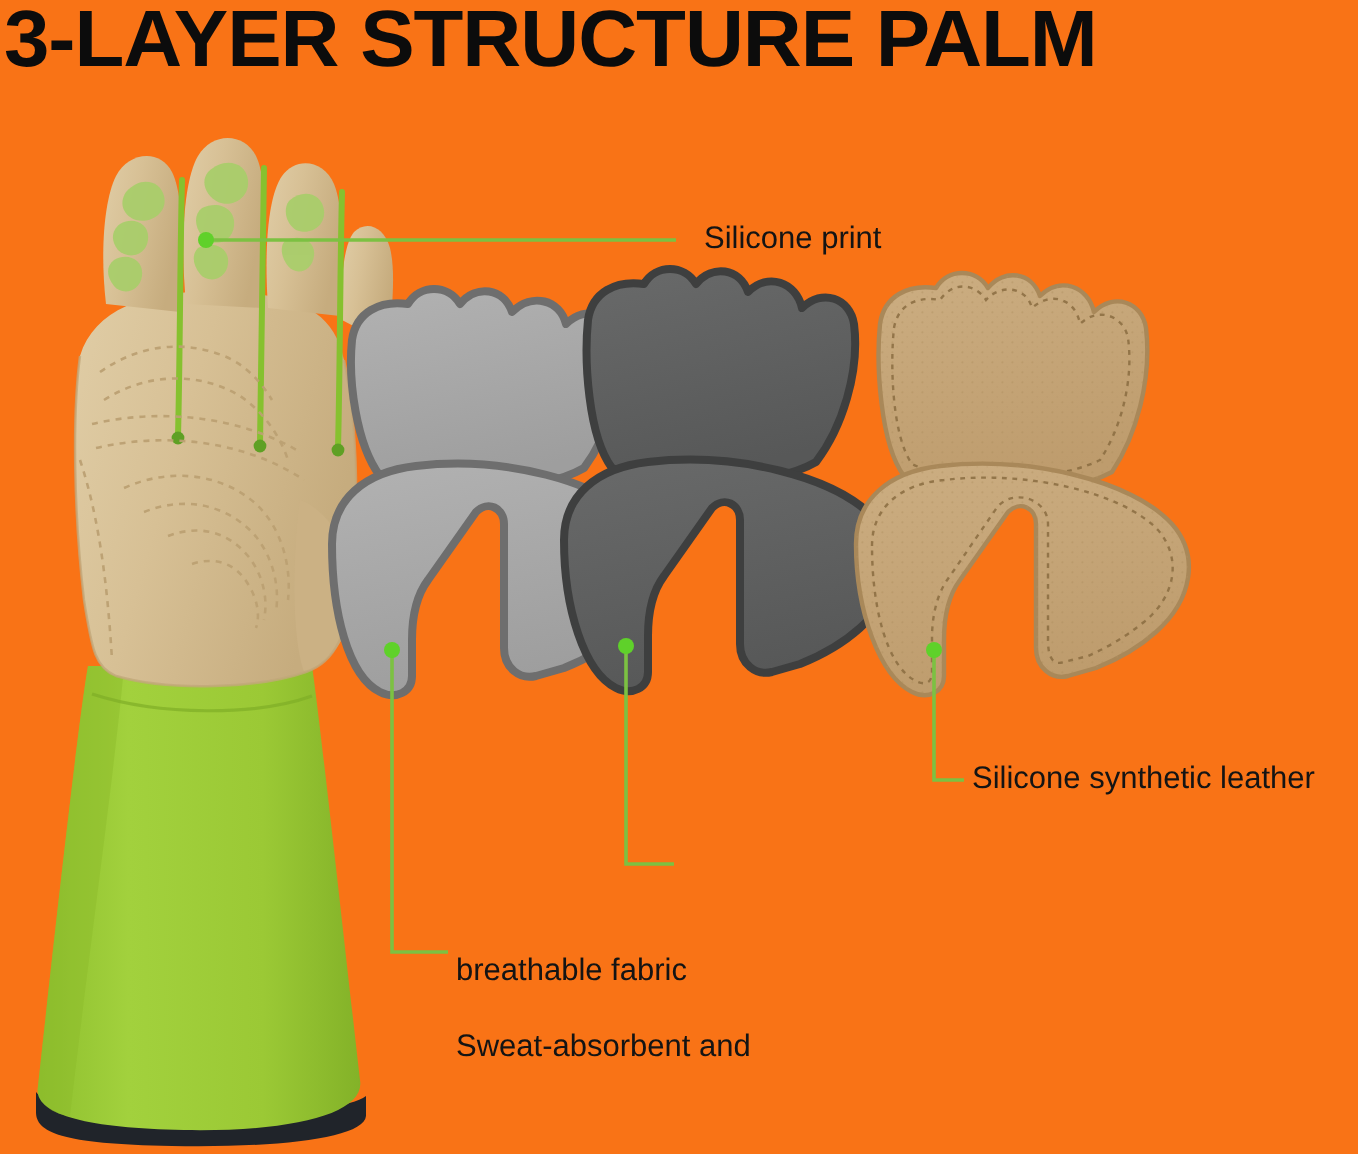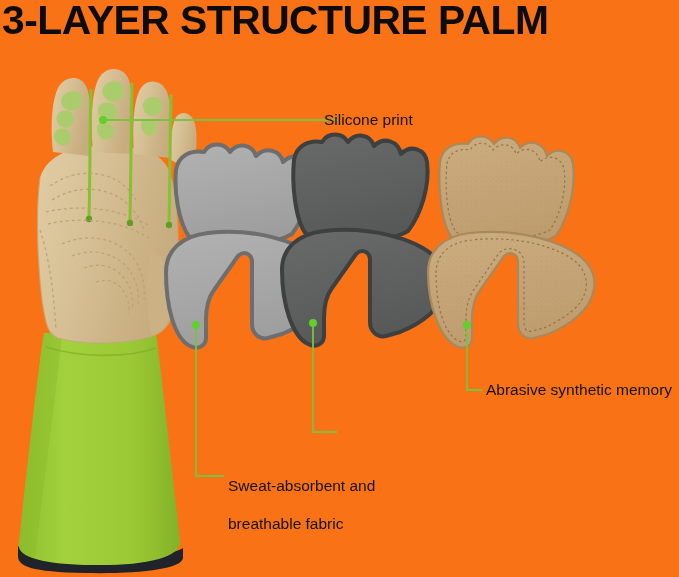--- a/index.html
+++ b/index.html
@@ -41,21 +41,21 @@
     height: 577px;
   }
   .callout {
     position: absolute;
     font-family: "Liberation Sans", sans-serif;
     font-size: 15.5px;
     line-height: 19px;
     color: #141414;
     white-space: pre-line;
   }
-  #label-silicone { left: 324px; top: 110px; }
+  #label-silicone { left: 352px; top: 110px; }
   #label-leather  { left: 486px; top: 380px; }
   #label-foam     { left: 341px; top: 420px; }
   #label-fabric   { left: 228px; top: 457px; }
 </style>
 </head>
 <body>
 
 <div id="page">
 
   <div id="title">3-LAYER STRUCTURE PALM</div>
@@ -226,21 +226,21 @@
     <g fill="#5FD12A">
       <circle cx="103" cy="120" r="4"></circle>
       <circle cx="196" cy="325" r="4"></circle>
       <circle cx="313" cy="323" r="4"></circle>
       <circle cx="467" cy="325" r="4"></circle>
     </g>
   </svg>
 
   <div class="callout" id="label-silicone">Silicone print</div>
 
-  <div class="callout" id="label-leather">Abrasive synthetic memory</div>
+  <div class="callout" id="label-leather">Silicone synthetic leather</div>
 
 
   <div class="callout" id="label-fabric">
+    <div>breathable fabric</div>
     <div>Sweat-absorbent and</div>
-    <div>breathable fabric</div>
   </div>
 
 </div>
 
 </body></html>

